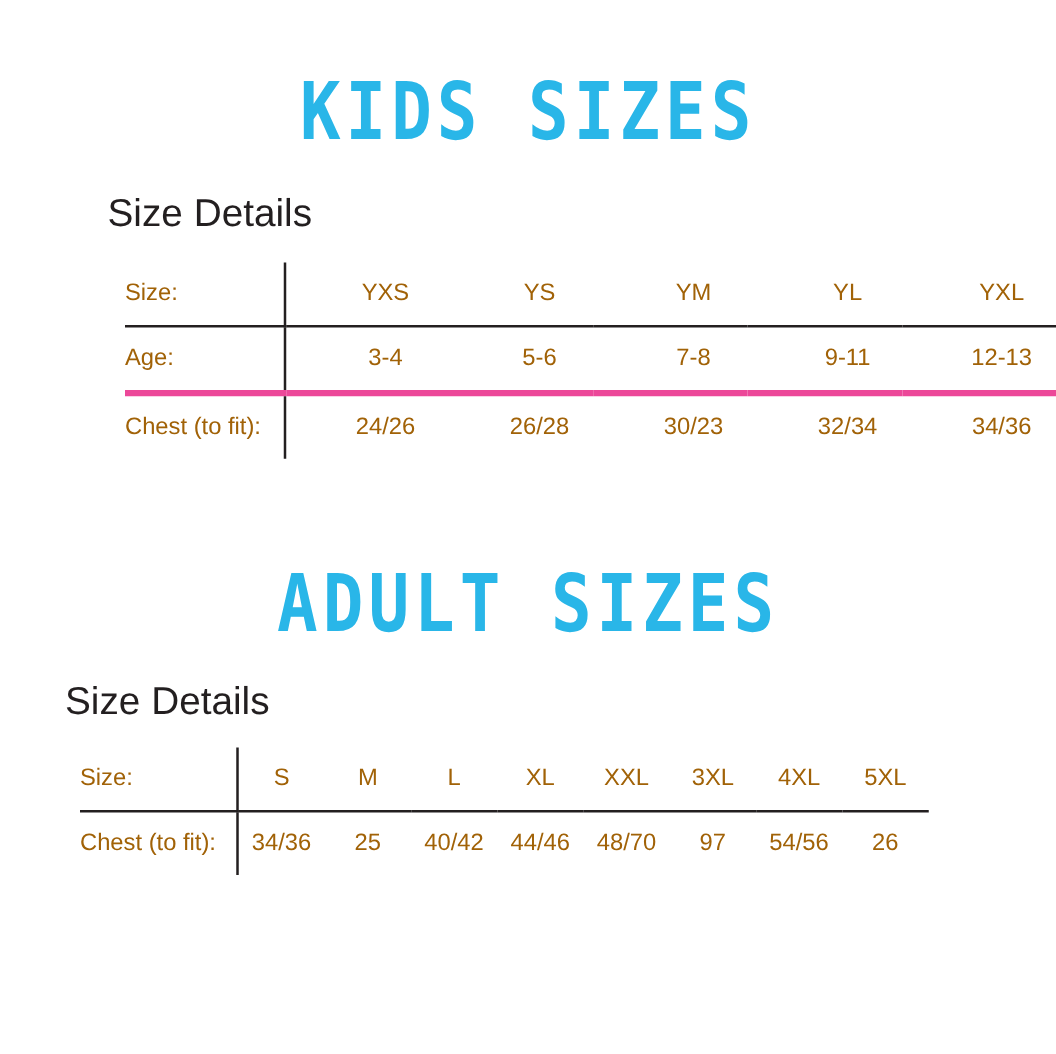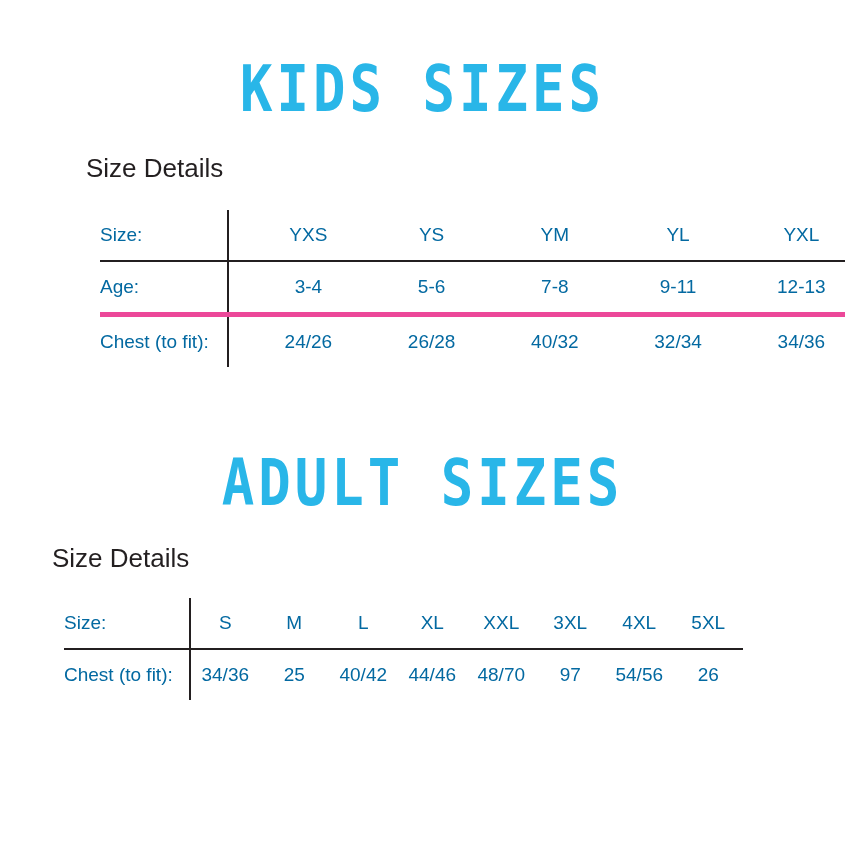--- a/index.html
+++ b/index.html
@@ -41,40 +41,40 @@
   }
   #adult-banner {
     position: absolute;
     left: 0;
     top: 452px;
     width: 845px;
   }
 
   
   .size-details {
-    font-size: 26px;
+    font-size: 31px;
     color: #231f20;
     font-family: "Liberation Sans", sans-serif;
   }
   #kids-details-label {
     position: absolute;
     left: 86px;
     top: 153px;
   }
   #adult-details-label {
     position: absolute;
     left: 52px;
     top: 543px;
   }
 
   
   table {
     border-collapse: collapse;
     font-size: 19px;
-    color: #0369a1;
+    color: #a16207;
   }
   table td {
     padding: 0;
     white-space: nowrap;
   }
 
   
   #kids-table {
     position: absolute;
     left: 100px;
@@ -148,21 +148,21 @@
         <td class="val">3-4</td>
         <td class="val">5-6</td>
         <td class="val">7-8</td>
         <td class="val">9-11</td>
         <td class="val">12-13</td>
       </tr>
       <tr class="row-chest">
         <td class="rowlabel">Chest (to fit):</td>
         <td class="val">24/26</td>
         <td class="val">26/28</td>
-        <td class="val">40/32</td>
+        <td class="val">30/23</td>
         <td class="val">32/34</td>
         <td class="val">34/36</td>
       </tr>
     </tbody>
   </table>
 
   <div class="banner" id="adult-banner">ADULT SIZES</div>
 
   <div class="size-details" id="adult-details-label">Size Details</div>
 

